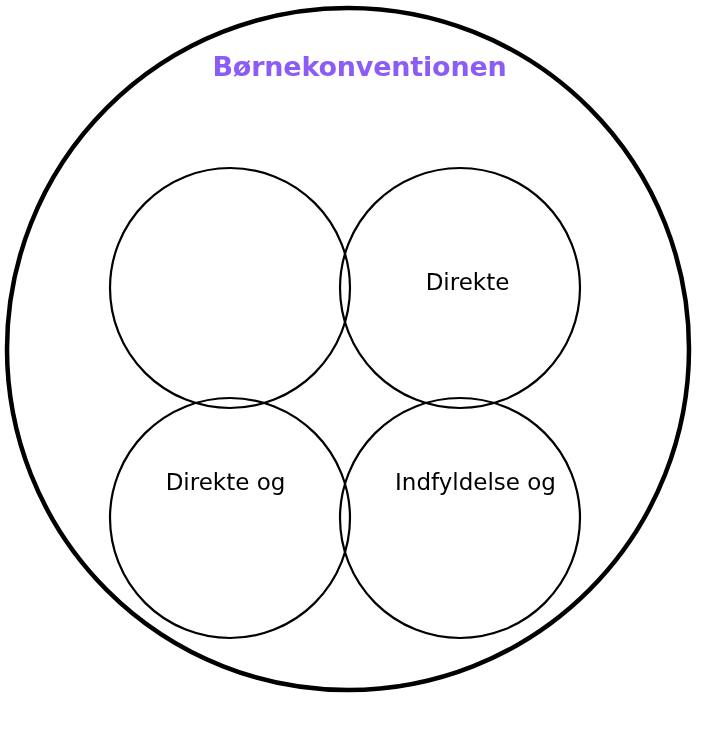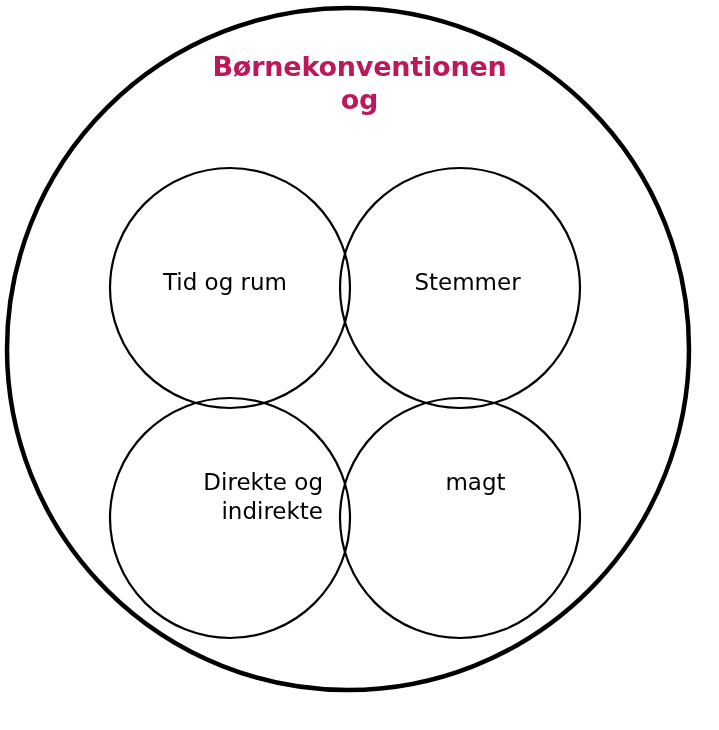--- a/index.html
+++ b/index.html
@@ -30,21 +30,21 @@
   .title-block {
     position: absolute;
     left: 0;
     right: 0;
     top: 50px;
     text-align: center;
     font-weight: bold;
     font-size: 27px;
     line-height: 1.23;
     letter-spacing: -0.2px;
-    color: #be185d;
+    color: #8b5cf6;
     pointer-events: none;
   }
   .title-line {
     display: block;
     white-space: nowrap;
   }
   .circle-label {
     position: absolute;
     text-align: center;
     font-size: 23px;
@@ -64,21 +64,20 @@
   }
   #label-stemmer {
     left: 375px;
     top: 268px;
     width: 185px;
   }
   #label-direkte {
     left: 128px;
     top: 468px;
     width: 195px;
-    text-align: right;
   }
   #label-indfyldelse {
     left: 378px;
     top: 468px;
     width: 195px;
   }
 </style>
 </head>
 <body>
 
@@ -87,33 +86,28 @@
   <svg id="venn-svg" viewBox="0 0 719 730" aria-hidden="true">
     <circle cx="348" cy="349" r="341" fill="#ffffff" stroke="#000000" stroke-width="4.5"></circle>
     <circle cx="230" cy="288" r="120" fill="none" stroke="#000000" stroke-width="2.2"></circle>
     <circle cx="460" cy="288" r="120" fill="none" stroke="#000000" stroke-width="2.2"></circle>
     <circle cx="230" cy="518" r="120" fill="none" stroke="#000000" stroke-width="2.2"></circle>
     <circle cx="460" cy="518" r="120" fill="none" stroke="#000000" stroke-width="2.2"></circle>
   </svg>
 
   <div class="title-block">
     <span class="title-line">Børnekonventionen</span>
-    <span class="title-line">og</span>
   </div>
 
-  <div class="circle-label" id="label-tid-og-rum">
-    <span class="lbl-line">Tid og rum</span>
-  </div>
 
   <div class="circle-label" id="label-stemmer">
-    <span class="lbl-line">Stemmer</span>
+    <span class="lbl-line">Direkte</span>
   </div>
 
   <div class="circle-label" id="label-direkte">
     <span class="lbl-line">Direkte og</span>
-    <span class="lbl-line">indirekte</span>
   </div>
 
   <div class="circle-label" id="label-indfyldelse">
-    <span class="lbl-line">magt</span>
+    <span class="lbl-line">Indfyldelse og</span>
   </div>
 
 </div>
 
 </body></html>

